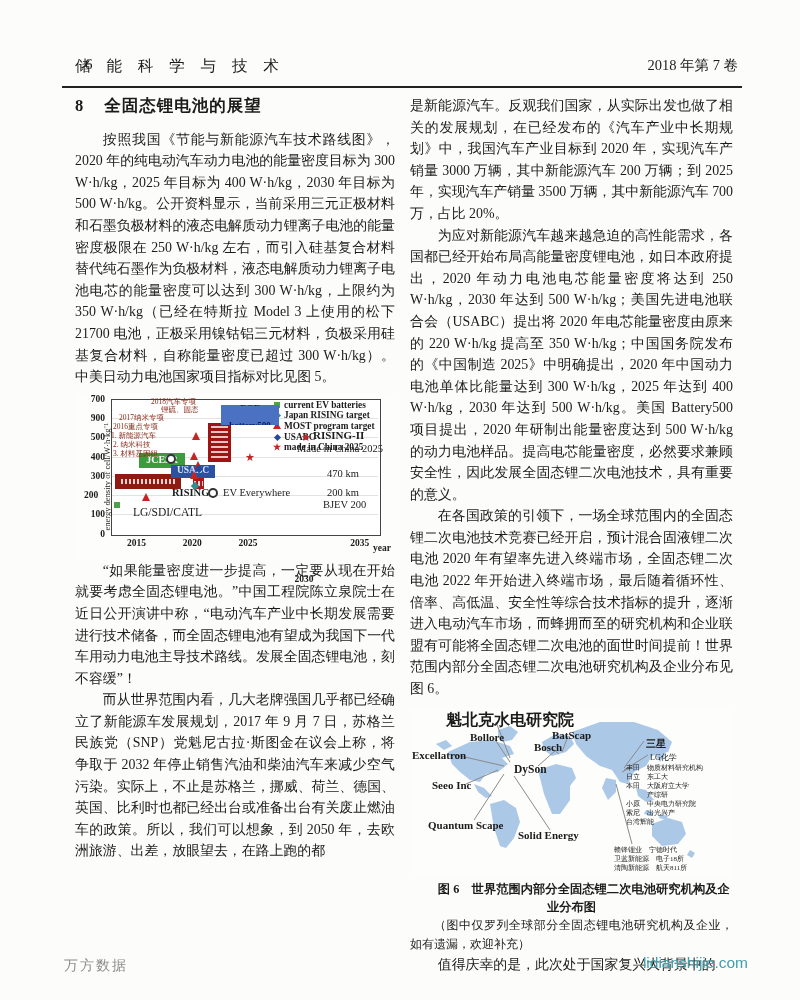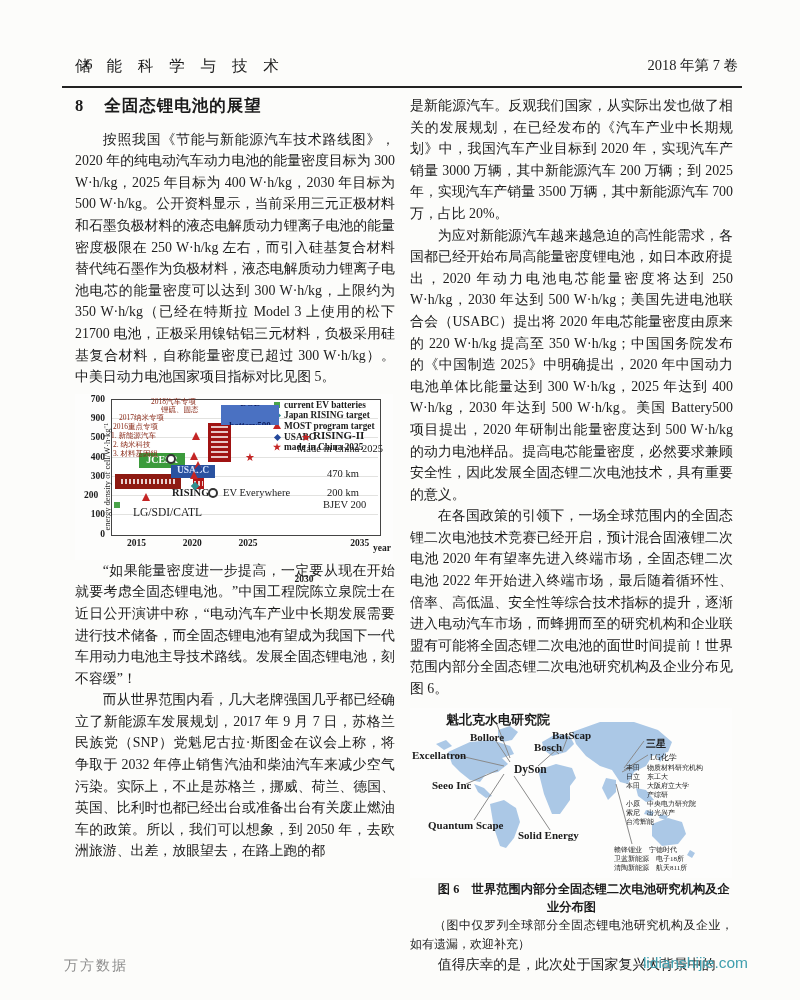--- a/index.html
+++ b/index.html
@@ -214,21 +214,21 @@
           <line x1="128" y1="58" x2="146" y2="42"></line>
           <line x1="142" y1="40" x2="149" y2="46"></line>
           <line x1="158" y1="28" x2="152" y2="44"></line>
           <line x1="140" y1="122" x2="104" y2="68"></line>
           <line x1="214" y1="60" x2="234" y2="33"></line>
           <line x1="214" y1="62" x2="238" y2="47"></line>
           <line x1="212" y1="64" x2="224" y2="58"></line>
           <line x1="206" y1="76" x2="222" y2="136"></line>
         </g>
     </svg>
-  <div class="mlab" style="left: 36px; top: 6px; font-size: 13px; font-weight: bold; font-family: Liberation Serif, serif;">魁北克水电研究院</div>
+  <div class="mlab" style="left: 36px; top: 6px; font-size: 16px; font-weight: bold; font-family: Liberation Serif, serif;">魁北克水电研究院</div>
       <div class="mlab" style="left: 60px; top: 24px; font-size: 11px; font-weight: bold;">Bollore</div>
       <div class="mlab" style="left: 2px; top: 42px; font-size: 11px; font-weight: bold;">Excellatron</div>
       <div class="mlab" style="left: 22px; top: 72px; font-size: 11px; font-weight: bold;">Seeo Inc</div>
       <div class="mlab" style="left: 18px; top: 112px; font-size: 11px; font-weight: bold;">Quantum Scape</div>
       <div class="mlab" style="left: 104px; top: 56px; font-size: 11.5px; font-weight: bold;">DySon</div>
       <div class="mlab" style="left: 124px; top: 34px; font-size: 11px; font-weight: bold;">Bosch</div>
       <div class="mlab" style="left: 142px; top: 22px; font-size: 11px; font-weight: bold;">BatScap</div>
       <div class="mlab" style="left: 108px; top: 122px; font-size: 11px; font-weight: bold;">Solid Energy</div>
       <div class="mlab" style="left: 236px; top: 30px; font-size: 10px; font-weight: bold;">三星</div>
       <div class="mlab" style="left: 240px; top: 44px; font-size: 8px;">LG化学</div>

